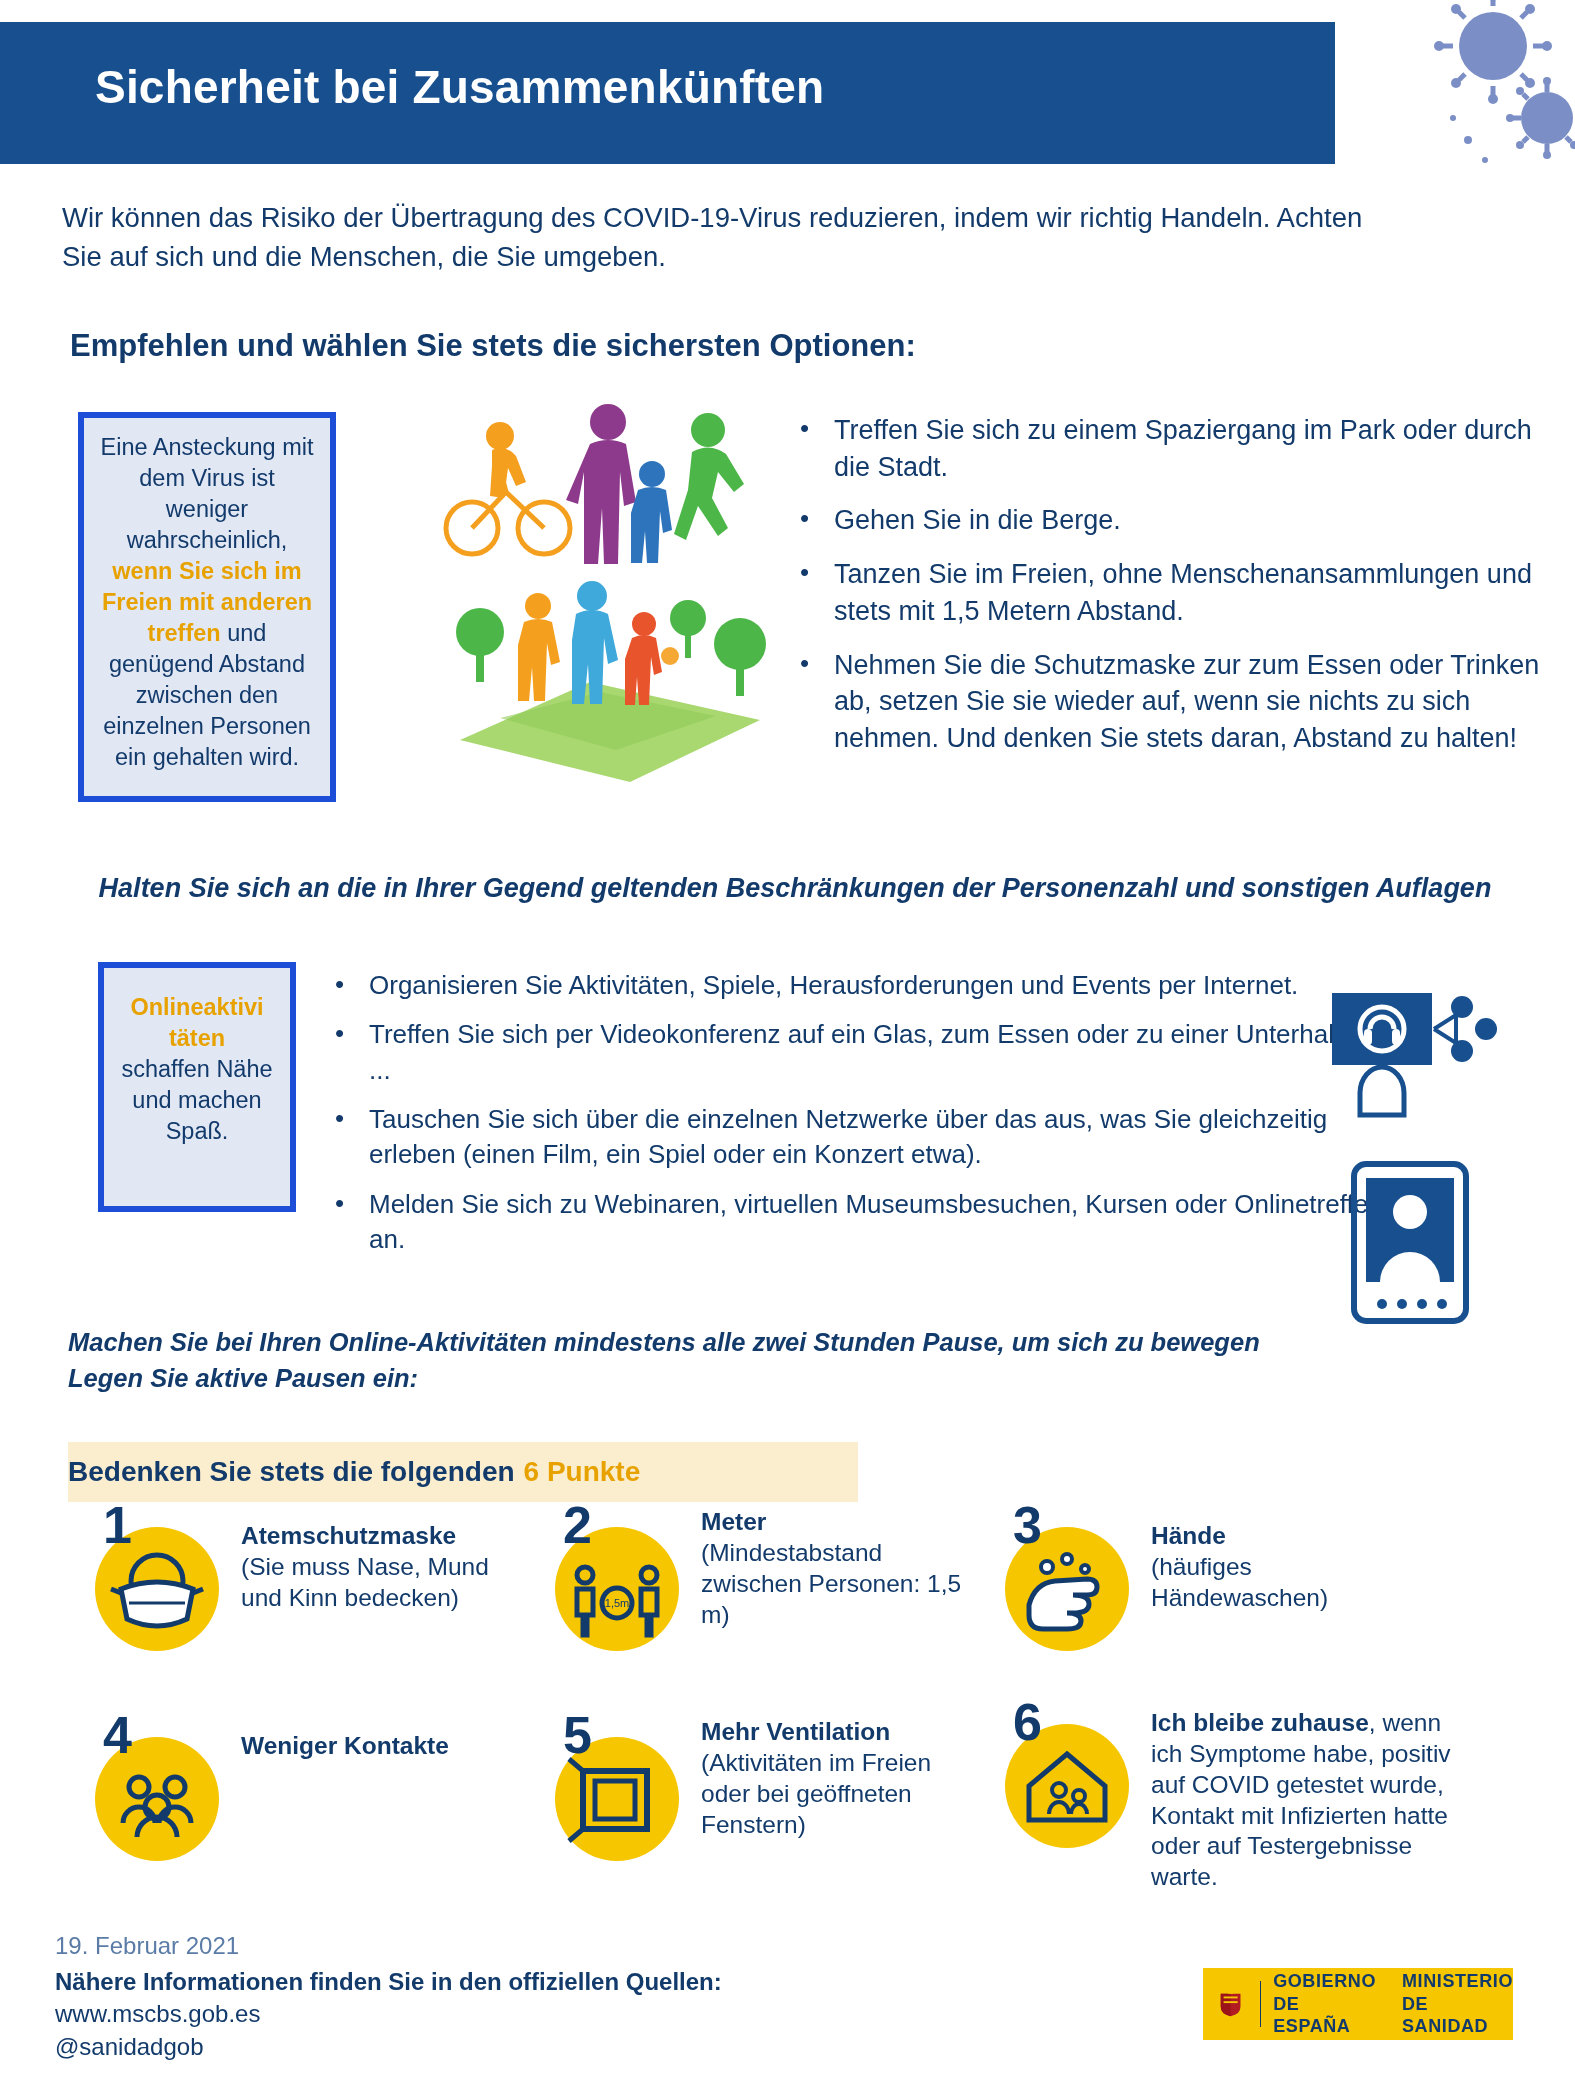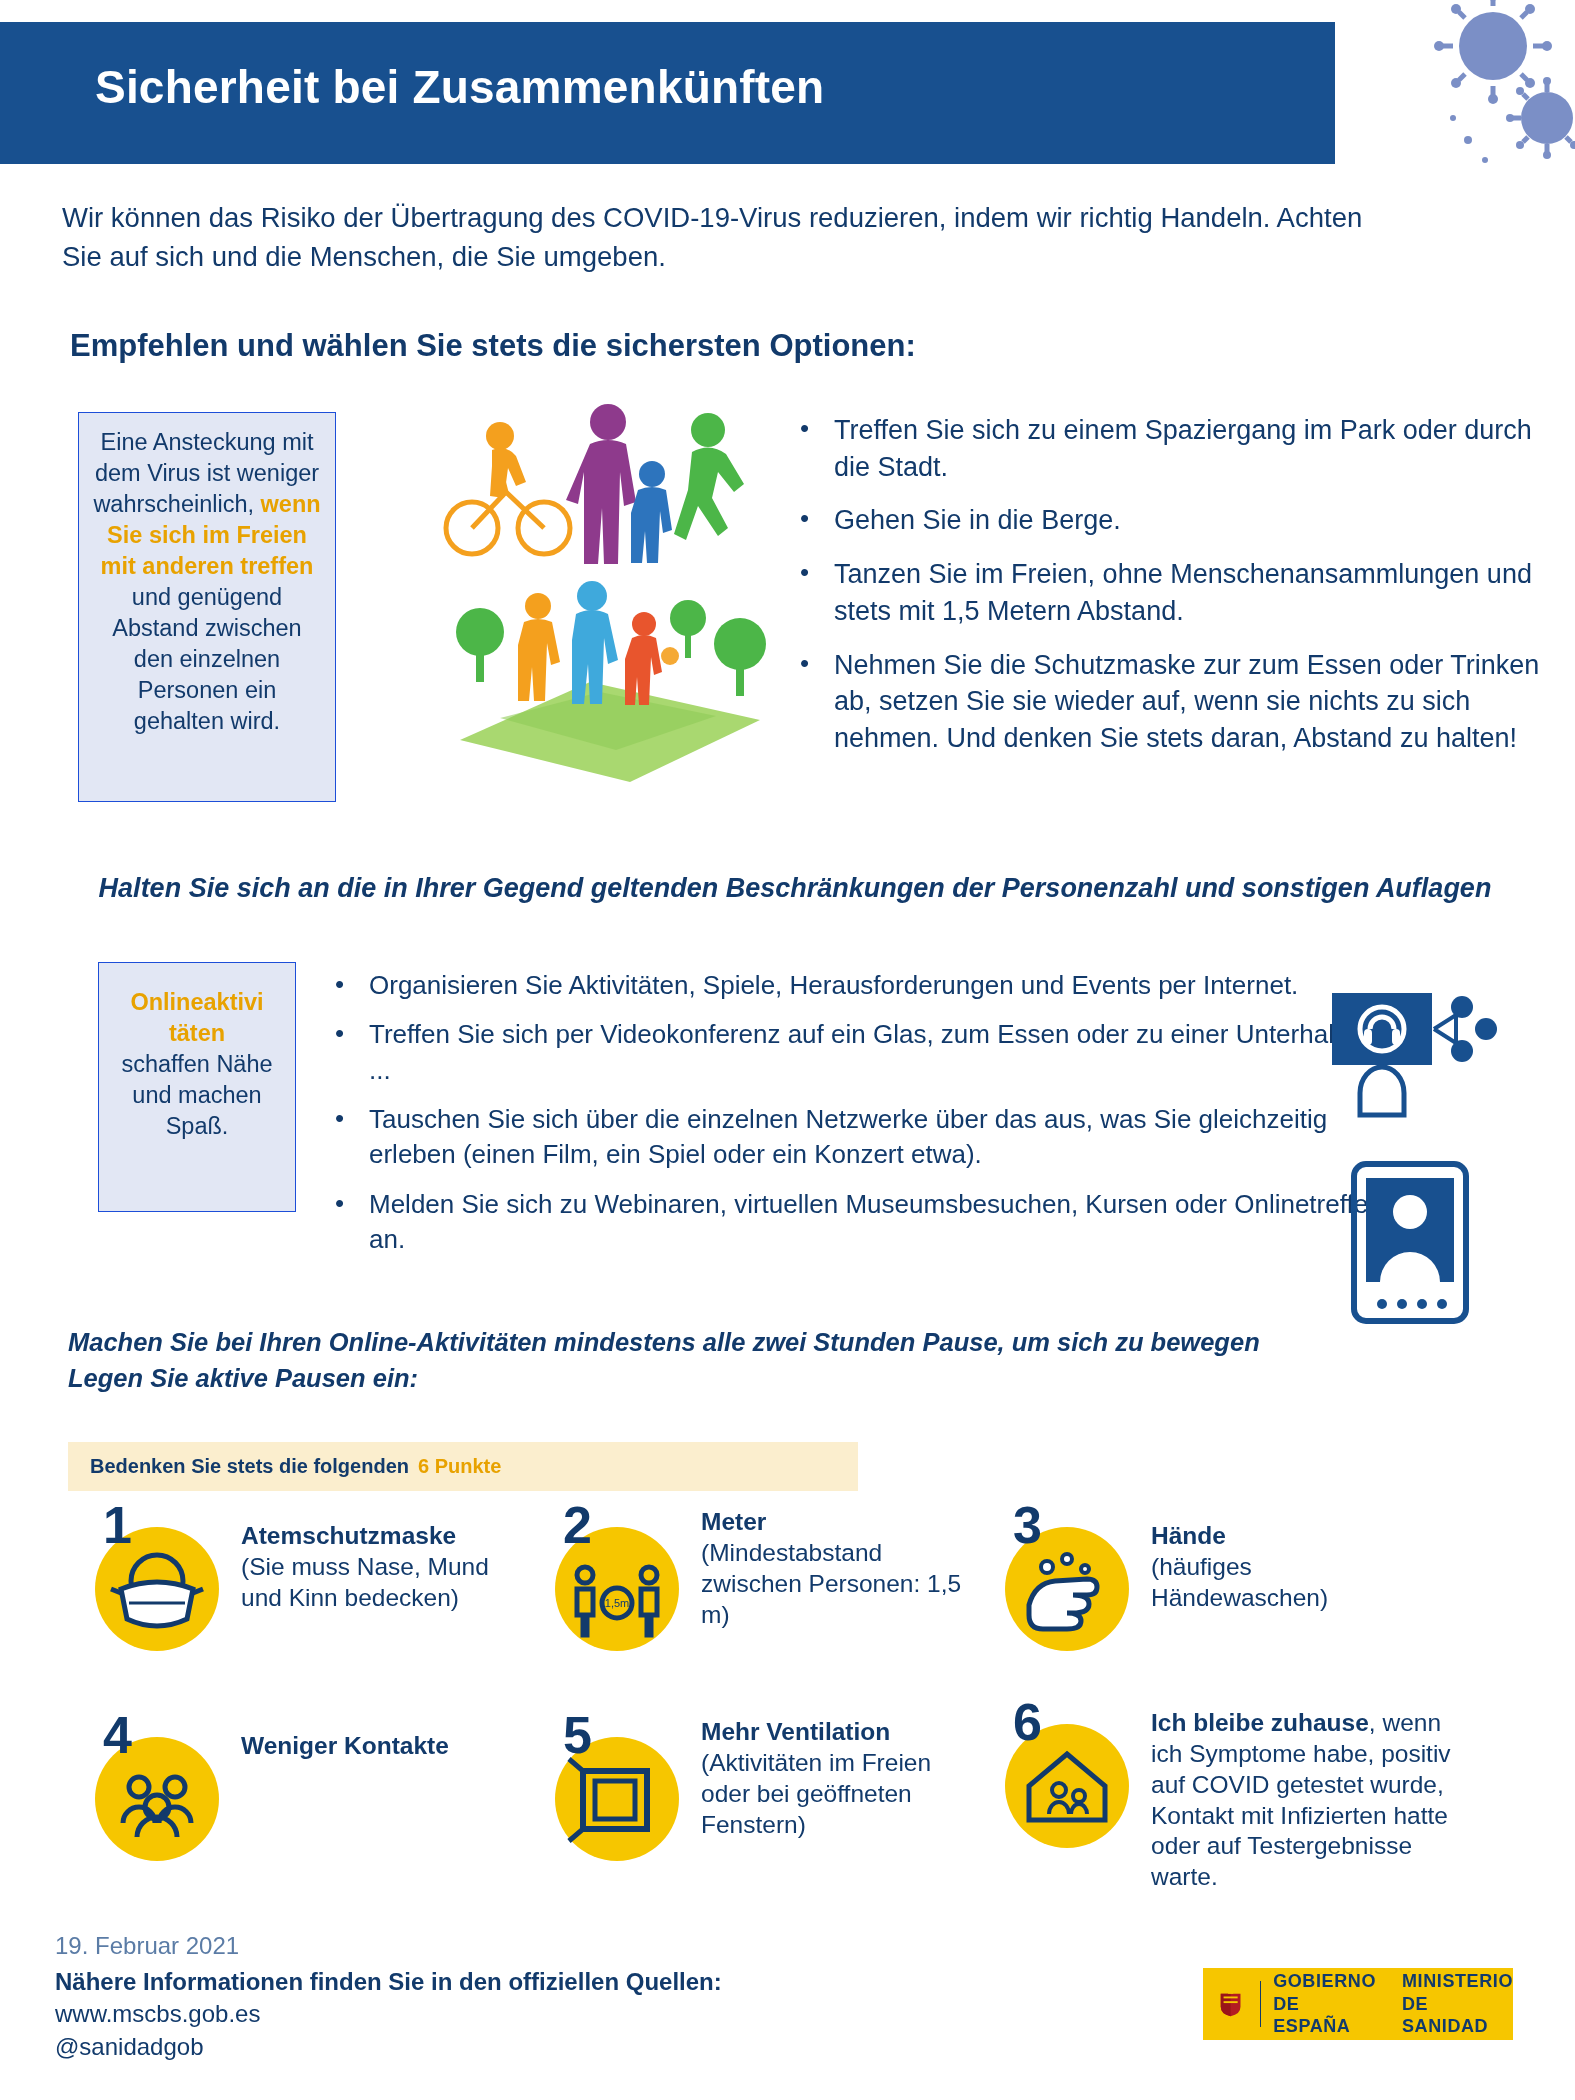--- a/index.html
+++ b/index.html
@@ -46,21 +46,21 @@
     position: absolute;
     left: 70px; top: 328px;
     font-size: 31px;
     font-weight: bold;
     color: #123a6b;
   }
   
   .note-box {
     position: absolute;
     background: #e2e7f4;
-    border: 1px solid #1d4ed8;
+    border: 6px solid #1d4ed8;
     text-align: center;
     font-size: 23.5px;
     line-height: 1.32;
     color: #123a6b;
     padding: 14px 12px;
   }
   .note-box b { color: #e8a200; }
   #note1 { left: 78px; top: 412px; width: 258px; height: 390px; }
   #note2 { left: 98px; top: 962px; width: 198px; height: 250px; padding-top: 24px;}
   #note2 .hl { color: #e8a200; font-weight: bold; }
@@ -103,26 +103,25 @@
     font-size: 25.5px;
     font-style: italic;
     font-weight: bold;
     line-height: 1.4;
     color: #123a6b;
   }
   
   .points-banner {
     position: absolute;
     left: 68px; top: 1442px;
-    width: 790px; height: 49px;
+    width: 790px; height: 60px;
     background: #fbeece;
     display: flex;
     align-items: center;
-    padding-left: 22px;
-    font-size: 20px;
+    font-size: 28px;
     font-weight: bold;
     color: #123a6b;
   }
   .points-banner .num { color: #e8a200; margin-left: 9px; }
 
   .point {
     position: absolute;
     width: 420px;
   }
   .point .circle {

